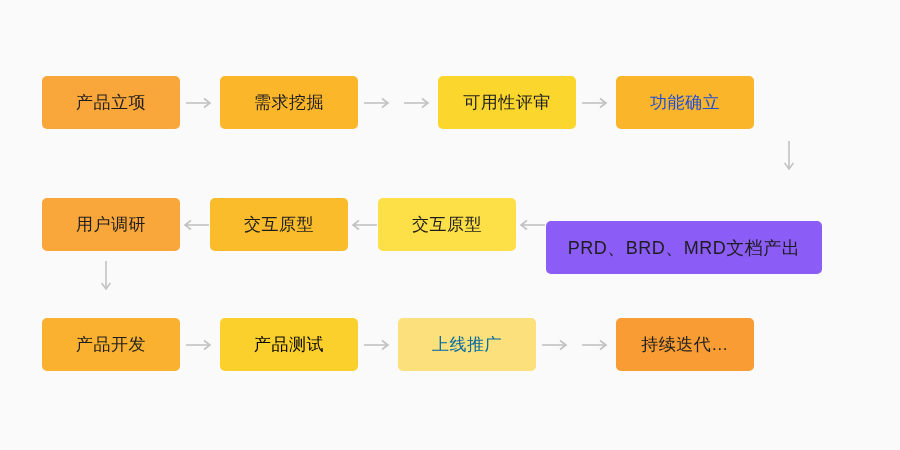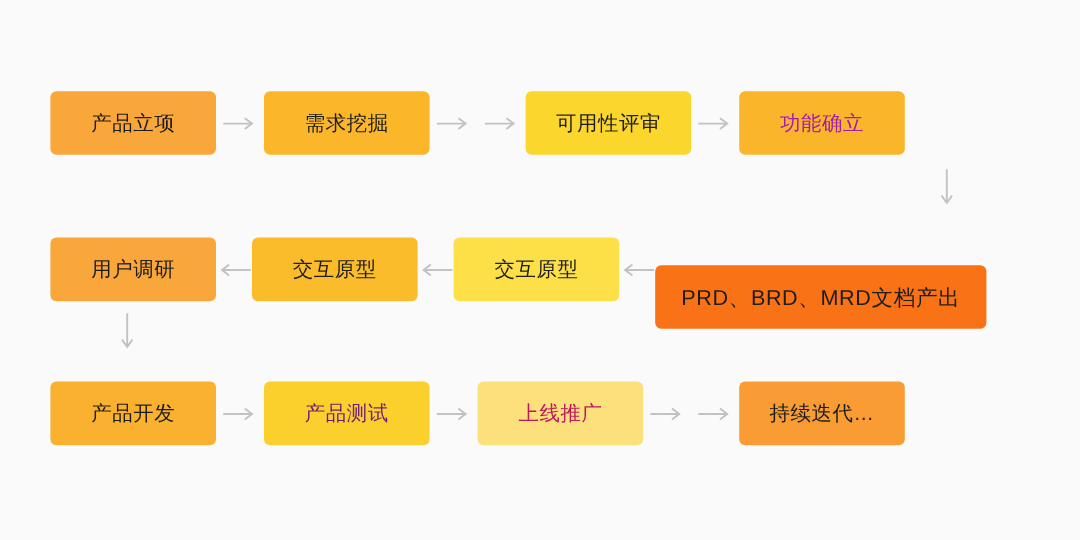--- a/index.html
+++ b/index.html
@@ -114,21 +114,21 @@
     <div class="node" style="background: rgb(251, 214, 44);">
       <span class="node-label" style="color: rgb(29, 29, 29);">可用性评审</span>
     </div>
     <div class="conn" style="color: rgb(194, 194, 194);">
       <svg width="30" height="12" viewBox="0 0 30 12" aria-hidden="true">
         <line x1="1" y1="6" x2="24" y2="6" stroke="currentColor" stroke-width="1.6"></line>
         <polyline points="19,1.5 25,6 19,10.5" fill="none" stroke="currentColor" stroke-width="1.6"></polyline>
       </svg>
     </div>
     <div class="node" style="background: rgb(250, 181, 43);">
-      <span class="node-label" style="color: #a21caf;">功能确立</span>
+      <span class="node-label" style="color: #1d4ed8;">功能确立</span>
     </div>
   </div>
 
   <div class="vconn vconn-1" style="color: rgb(194, 194, 194);">
     <svg width="12" height="34" viewBox="0 0 12 34" aria-hidden="true">
       <line x1="6" y1="1" x2="6" y2="28" stroke="currentColor" stroke-width="1.6"></line>
       <polyline points="1.6,23 6,29 10.4,23" fill="none" stroke="currentColor" stroke-width="1.6"></polyline>
     </svg>
   </div>
 
@@ -153,21 +153,21 @@
     </div>
     <div class="node" style="background: #fde047;">
       <span class="node-label" style="color: rgb(29, 29, 29);">交互原型</span>
     </div>
     <div class="conn" style="color: rgb(194, 194, 194);">
       <svg width="30" height="12" viewBox="0 0 30 12" aria-hidden="true">
         <line x1="29" y1="6" x2="6" y2="6" stroke="currentColor" stroke-width="1.6"></line>
         <polyline points="11,1.5 5,6 11,10.5" fill="none" stroke="currentColor" stroke-width="1.6"></polyline>
       </svg>
     </div>
-    <div class="node wide" style="background: #f97316; margin-top: 46px;">
+    <div class="node wide" style="background: #8b5cf6; margin-top: 46px;">
       <span class="node-label" style="color: rgb(29, 29, 29);">PRD、BRD、MRD文档产出</span>
     </div>
   </div>
 
   <div class="vconn vconn-2" style="color: rgb(194, 194, 194);">
     <svg width="12" height="34" viewBox="0 0 12 34" aria-hidden="true">
       <line x1="6" y1="1" x2="6" y2="28" stroke="currentColor" stroke-width="1.6"></line>
       <polyline points="1.6,23 6,29 10.4,23" fill="none" stroke="currentColor" stroke-width="1.6"></polyline>
     </svg>
   </div>
@@ -176,30 +176,30 @@
     <div class="node" style="background: rgb(250, 177, 47); font-family: Liberation Serif, serif;">
       <span class="node-label" style="color: rgb(29, 29, 29);">产品开发</span>
     </div>
     <div class="conn" style="color: rgb(194, 194, 194);">
       <svg width="30" height="12" viewBox="0 0 30 12" aria-hidden="true">
         <line x1="1" y1="6" x2="24" y2="6" stroke="currentColor" stroke-width="1.6"></line>
         <polyline points="19,1.5 25,6 19,10.5" fill="none" stroke="currentColor" stroke-width="1.6"></polyline>
       </svg>
     </div>
     <div class="node" style="background: rgb(251, 208, 44);">
-      <span class="node-label" style="color: #701a75;">产品测试</span>
+      <span class="node-label" style="color: #000000;">产品测试</span>
     </div>
     <div class="conn" style="color: rgb(194, 194, 194);">
       <svg width="30" height="12" viewBox="0 0 30 12" aria-hidden="true">
         <line x1="1" y1="6" x2="24" y2="6" stroke="currentColor" stroke-width="1.6"></line>
         <polyline points="19,1.5 25,6 19,10.5" fill="none" stroke="currentColor" stroke-width="1.6"></polyline>
       </svg>
     </div>
     <div class="node" style="background: rgb(251, 224, 124);">
-      <span class="node-label" style="color: #be185d;">上线推广</span>
+      <span class="node-label" style="color: #0369a1;">上线推广</span>
     </div>
     <div class="conn" style="color: rgb(194, 194, 194);">
       <svg width="30" height="12" viewBox="0 0 30 12" aria-hidden="true">
         <line x1="1" y1="6" x2="24" y2="6" stroke="currentColor" stroke-width="1.6"></line>
         <polyline points="19,1.5 25,6 19,10.5" fill="none" stroke="currentColor" stroke-width="1.6"></polyline>
       </svg>
     </div>
     <div class="conn" style="color: rgb(194, 194, 194);">
       <svg width="30" height="12" viewBox="0 0 30 12" aria-hidden="true">
         <line x1="1" y1="6" x2="24" y2="6" stroke="currentColor" stroke-width="1.6"></line>

